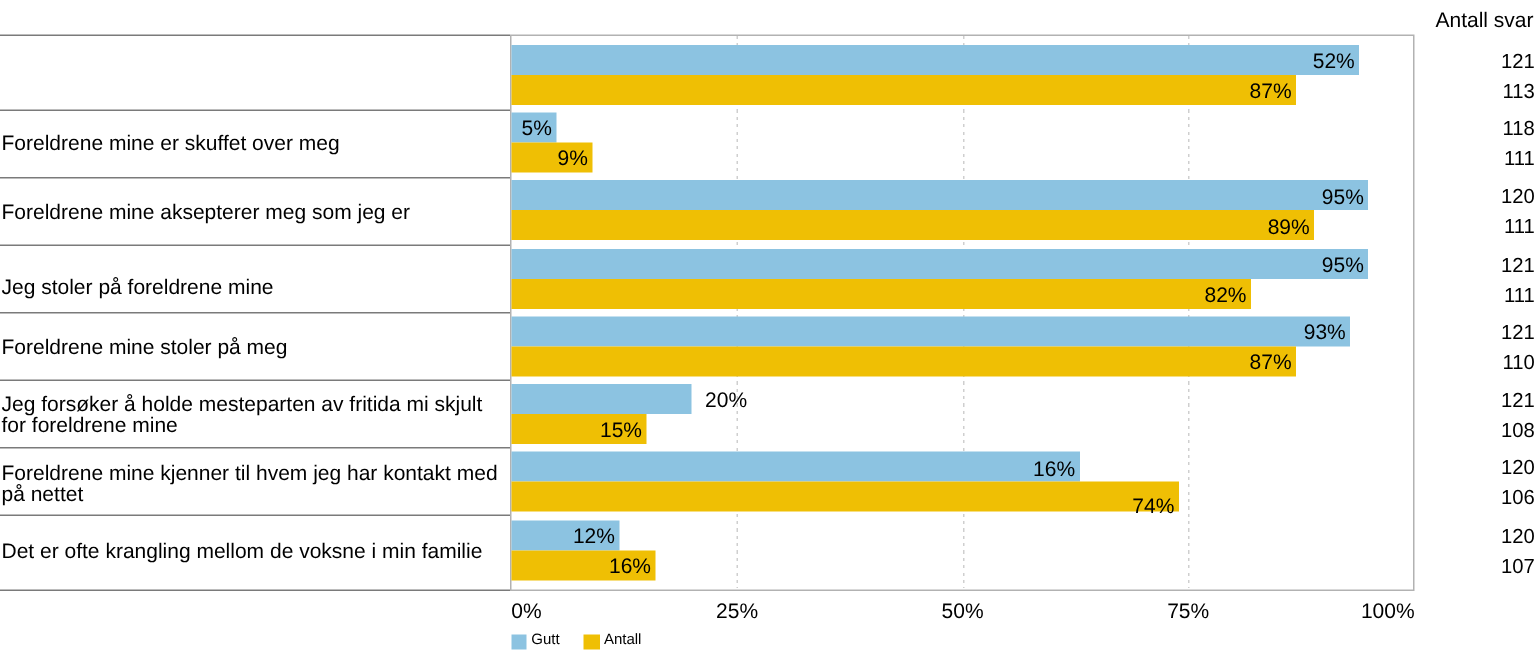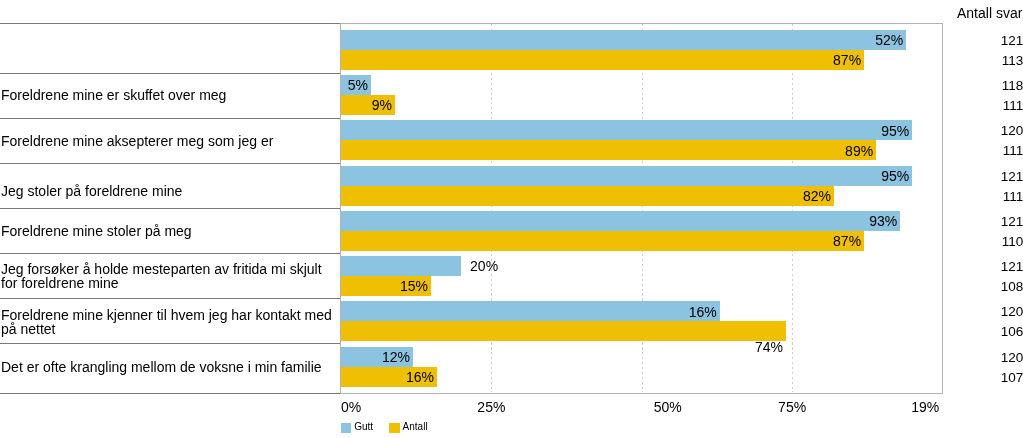--- a/index.html
+++ b/index.html
@@ -100,35 +100,35 @@
   <div class="bar" style="left: 341px; top: 276.15px; width: 90.225px; height: 20px; background: rgb(239, 191, 4);"></div>
   <div class="bar-label" style="left: 341px; width: 87.025px; top: 279.39px;">15%</div>
   <div class="count" style="top: 280.11px;">108</div>
 
   <div class="cat-label" style="top: 307.64px;">Foreldrene mine kjenner til hvem jeg har kontakt med
 på nettet</div>
   <div class="bar" style="left: 341px; top: 301.4px; width: 378.945px; height: 20px; background: rgb(140, 195, 225);"></div>
   <div class="bar-label" style="left: 341px; width: 375.745px; top: 304.64px;">16%</div>
   <div class="count" style="top: 305.36px;">120</div>
   <div class="bar" style="left: 341px; top: 321.4px; width: 445.11px; height: 20px; background: rgb(239, 191, 4);"></div>
-  <div class="bar-label" style="left: 341px; width: 441.91px; top: 340px; text-align: right;">74%</div>
+  <div class="bar-label" style="left: 341px; width: 441.91px; top: 330px; text-align: right;">74%</div>
   <div class="count" style="top: 325.36px;">106</div>
 
   <div class="cat-label" style="top: 359.89px;">Det er ofte krangling mellom de voksne i min familie</div>
   <div class="bar" style="left: 341px; top: 346.65px; width: 72.18px; height: 20px; background: rgb(140, 195, 225);"></div>
   <div class="bar-label" style="left: 341px; width: 68.98px; top: 349.89px;">12%</div>
   <div class="count" style="top: 350.61px;">120</div>
   <div class="bar" style="left: 341px; top: 366.65px; width: 96.24px; height: 20px; background: rgb(239, 191, 4);"></div>
   <div class="bar-label" style="left: 341px; width: 93.04px; top: 369.89px;">16%</div>
   <div class="count" style="top: 370.61px;">107</div>
 
   <div class="tick" style="left: 311px; top: 399.54px;">0%</div>
   <div class="tick" style="left: 451.375px; top: 399.54px;">25%</div>
-  <div class="tick" style="left: 601.75px; top: 399.54px; text-align: right;">50%</div>
+  <div class="tick" style="left: 601.75px; top: 399.54px;">50%</div>
   <div class="tick" style="left: 752.125px; top: 399.54px;">75%</div>
-  <div class="tick" style="left: 885.2px; top: 399.54px;">19%</div>
+  <div class="tick" style="left: 885.2px; top: 399.54px;">100%</div>
 
   <div class="legend-sw" style="left: 340.7px; background: rgb(140, 195, 225);"></div>
   <div class="legend-tx" style="left: 354.2px; top: 420.44px;">Gutt</div>
   <div class="legend-sw" style="left: 389.2px; background: rgb(239, 191, 4);"></div>
   <div class="legend-tx" style="left: 402.6px; top: 420.44px;">Antall</div>
 
 </div>
 
 </body></html>

